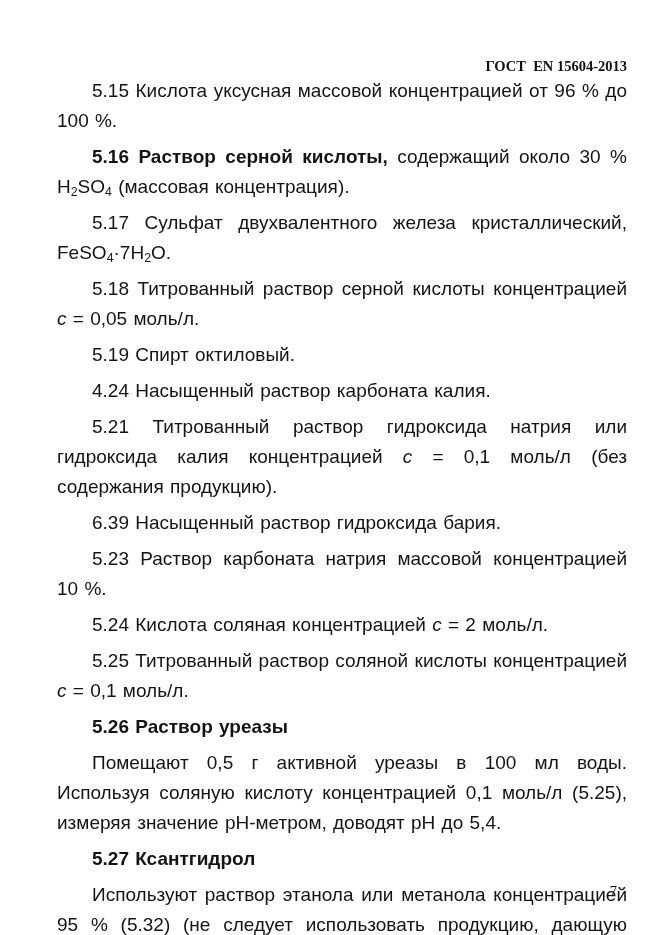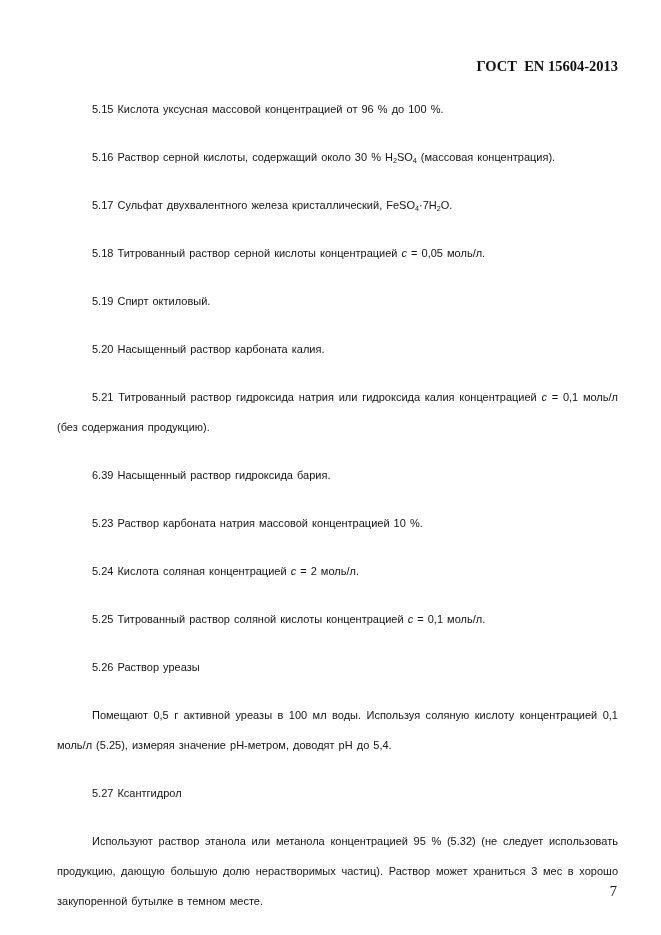--- a/index.html
+++ b/index.html
@@ -3,43 +3,43 @@
 <meta charset="utf-8">
 <style>
   * { margin: 0; padding: 0; box-sizing: border-box; }
   html, body { background: #ffffff; }
   .page {
     position: relative;
     width: 661px;
     height: 935px;
     background: #ffffff;
     overflow: hidden;
-    padding: 56px 43px 0 57px;
+    padding: 56px 34px 0 57px;
     font-family: "Liberation Sans", sans-serif;
     color: #141414;
   }
   .doc-header {
     text-align: right;
     font-family: "Liberation Serif", serif;
     font-weight: bold;
     font-size: 14.5px;
     line-height: 20px;
     white-space: pre;
     color: #101010;
   }
   .doc-body { margin-top: 0px; }
   p.doc {
-    font-size: 11px;
+    font-size: 19px;
     line-height: 30px;
     text-align: justify;
     text-indent: 35px;
-    margin: 18px 0 6px 0;
+    margin: 0 0 6px 0;
     word-spacing: 1px;
   }
-  p.doc .b { font-weight: normal; }
+  p.doc .b { font-weight: bold; }
   p.doc .i { font-style: italic; }
   p.doc sub {
     font-size: 0.65em;
     line-height: 0;
     vertical-align: baseline;
     position: relative;
     top: 0.28em;
   }
   .page-number {
     position: absolute;
@@ -55,21 +55,21 @@
 
 <div class="page">
   <div class="doc-header">ГОСТ  EN 15604-2013</div>
 
   <div class="doc-body">
       <p class="doc"><span>5.15 Кислота уксусная массовой концентрацией от 96 % до 100 %.</span></p>
       <p class="doc"><span class="b">5.16 Раствор серной кислоты,</span><span> содержащий около 30 % H</span><sub>2</sub><span>SO</span><sub>4</sub><span> (массовая концентрация).</span></p>
       <p class="doc"><span>5.17 Сульфат двухвалентного железа кристаллический, FeSO</span><sub>4</sub><span>·7H</span><sub>2</sub><span>O.</span></p>
       <p class="doc"><span>5.18 Титрованный раствор серной кислоты концентрацией </span><span class="i">c</span><span> = 0,05 моль/л.</span></p>
       <p class="doc"><span>5.19 Спирт октиловый.</span></p>
-      <p class="doc"><span>5.20 Насыщенный раствор карбоната калия.</span></p>
+      <p class="doc"><span>4.24 Насыщенный раствор карбоната калия.</span></p>
       <p class="doc"><span>5.21 Титрованный раствор гидроксида натрия или гидроксида калия концентрацией </span><span class="i">c</span><span> = 0,1 моль/л (без содержания продукцию).</span></p>
       <p class="doc"><span>6.39 Насыщенный раствор гидроксида бария.</span></p>
       <p class="doc"><span>5.23 Раствор карбоната натрия массовой концентрацией 10 %.</span></p>
       <p class="doc"><span>5.24 Кислота соляная концентрацией </span><span class="i">c</span><span> = 2 моль/л.</span></p>
       <p class="doc"><span>5.25 Титрованный раствор соляной кислоты концентрацией </span><span class="i">c</span><span> = 0,1 моль/л.</span></p>
       <p class="doc"><span class="b">5.26 Раствор уреазы</span></p>
       <p class="doc"><span>Помещают 0,5 г активной уреазы в 100 мл воды. Используя соляную кислоту концентрацией 0,1 моль/л (5.25), измеряя значение pH-метром, доводят pH до 5,4.</span></p>
       <p class="doc"><span class="b">5.27 Ксантгидрол</span></p>
       <p class="doc"><span>Используют раствор этанола или метанола концентрацией 95 % (5.32) (не следует использовать продукцию, дающую большую долю нерастворимых частиц). Раствор может храниться 3 мес в хорошо закупоренной бутылке в темном месте.</span></p>
       <p class="doc"><span class="b">5.28 Катализатор</span></p>

